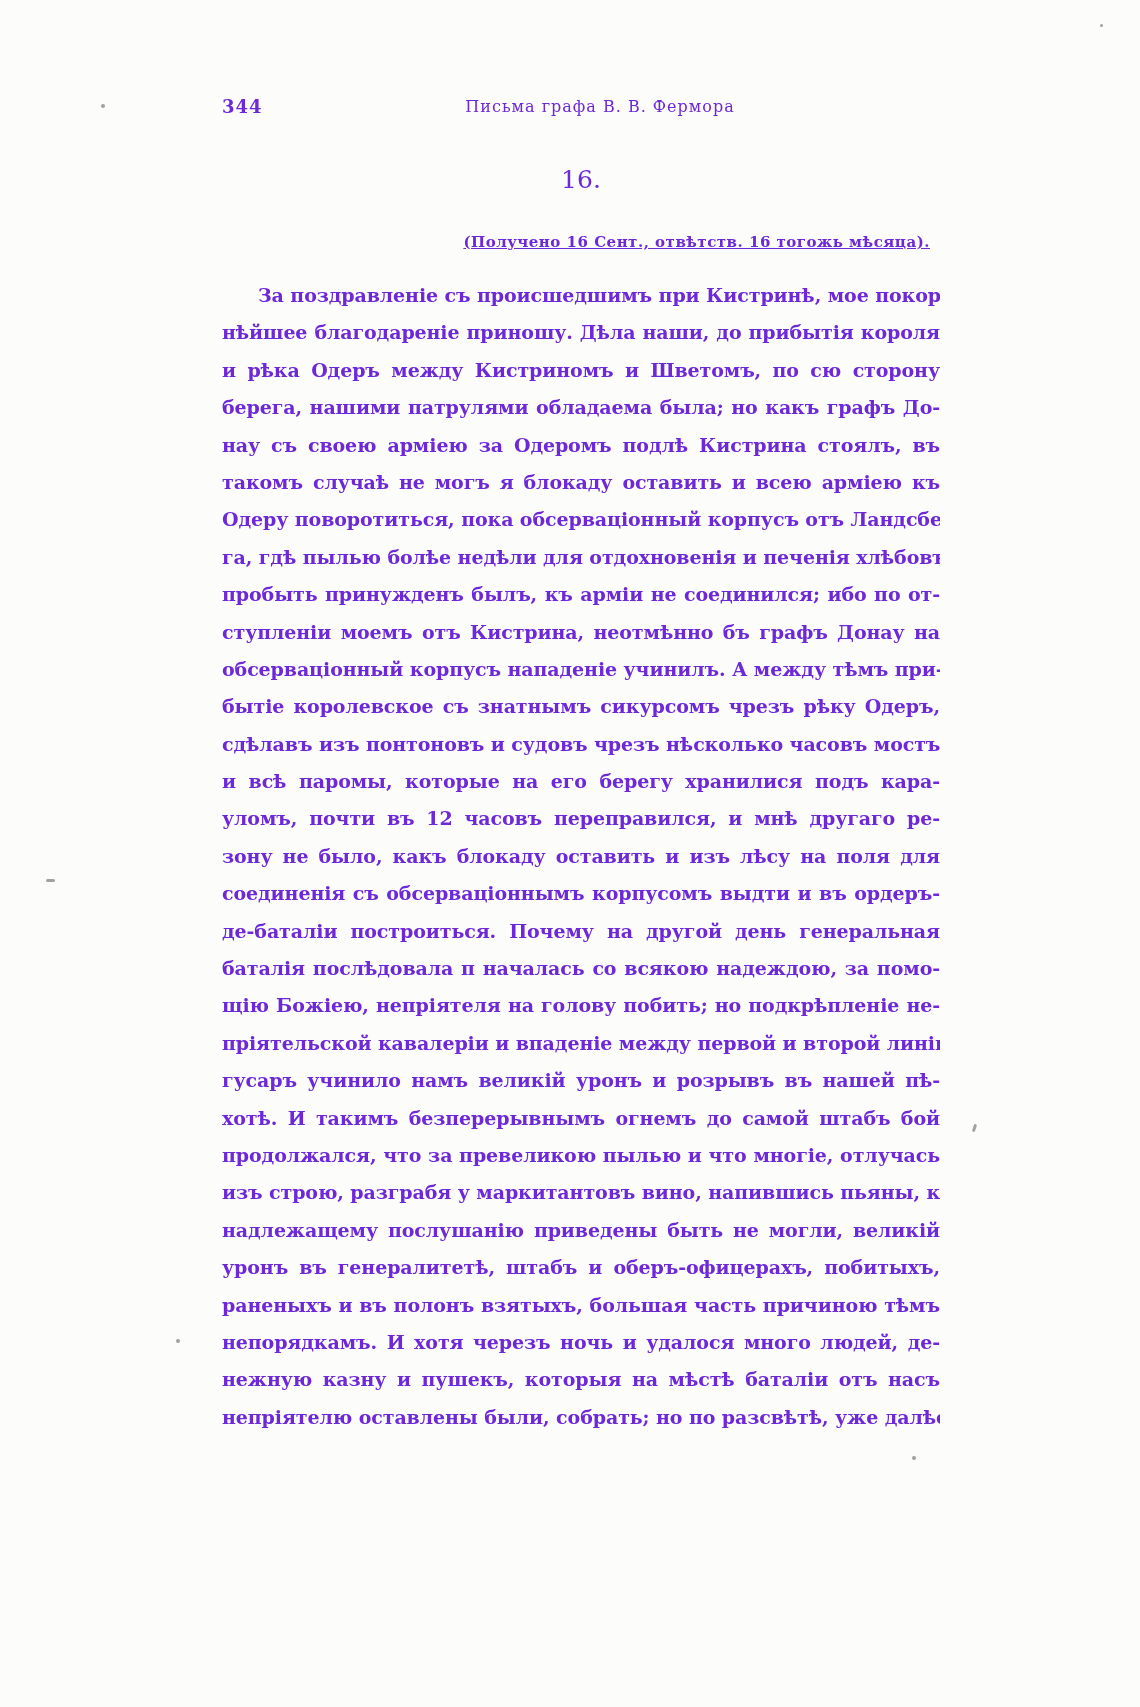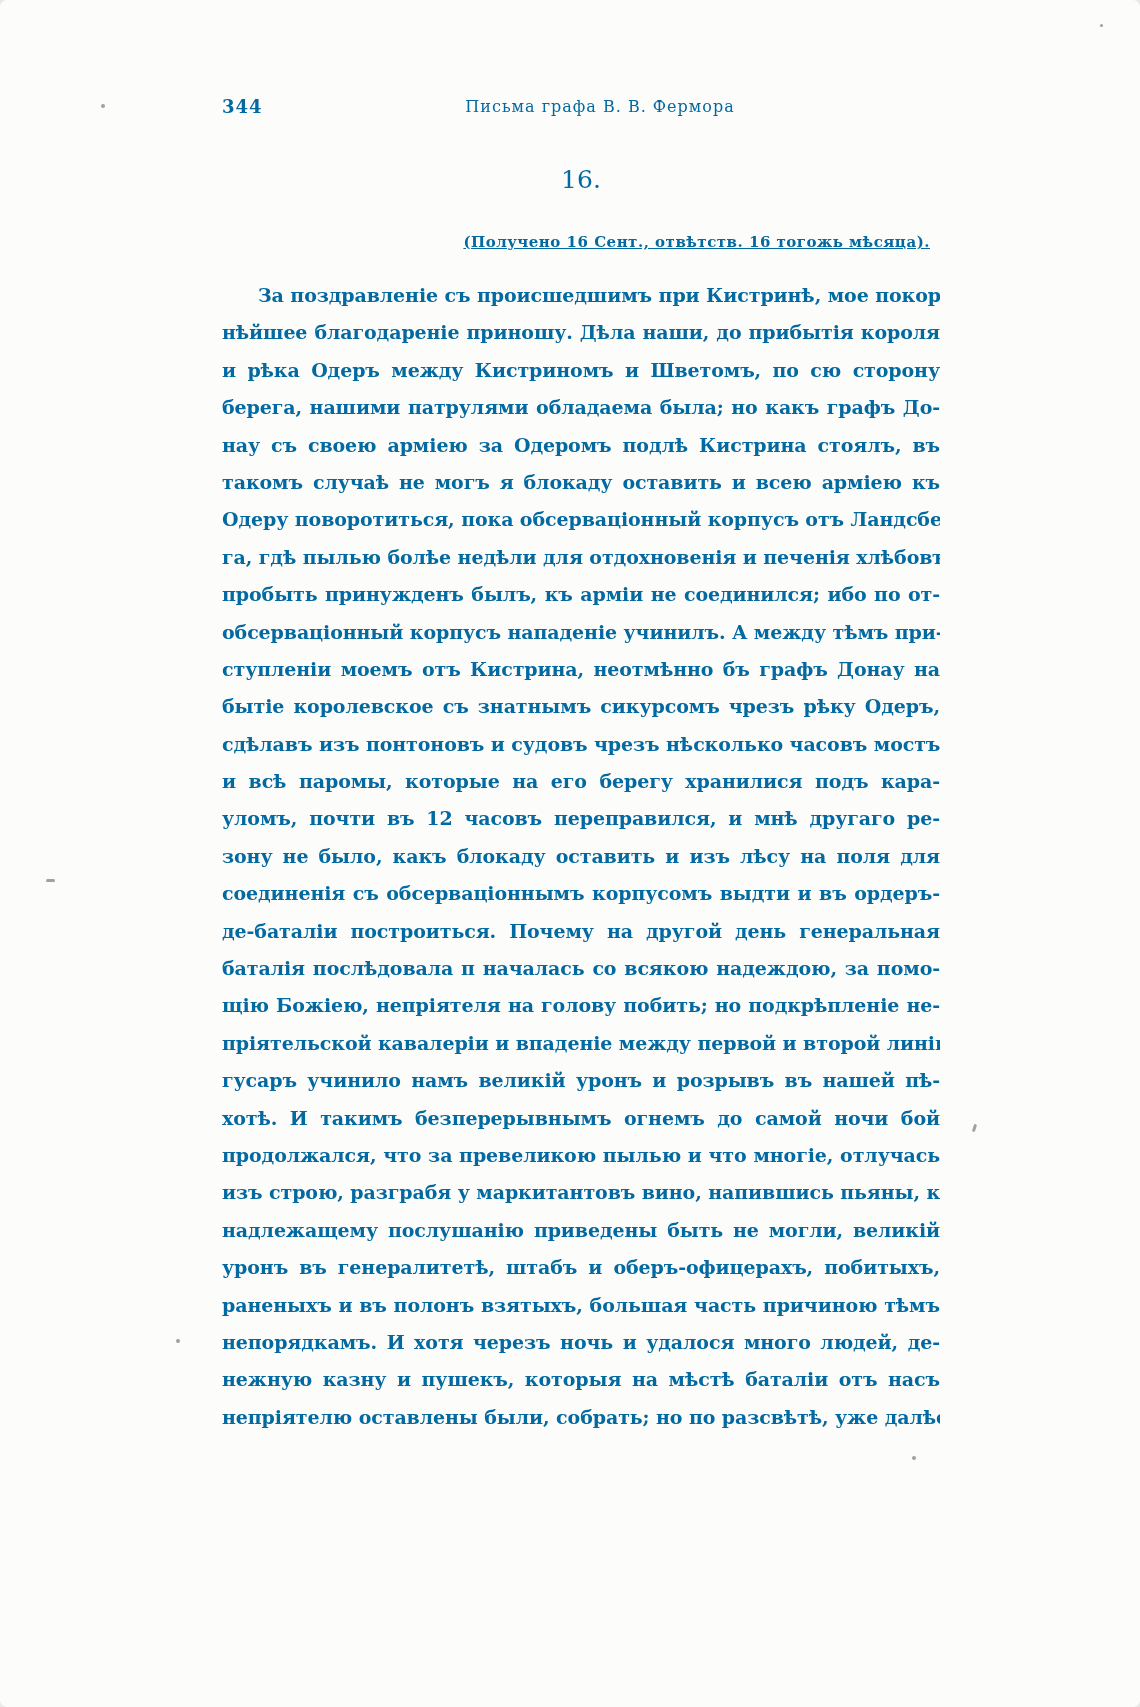--- a/index.html
+++ b/index.html
@@ -2,24 +2,23 @@
 <html><head>
 <meta charset="utf-8">
 <style>
   html, body { margin: 0; padding: 0; background: #e8e8e6; }
   .page {
     position: relative;
     width: 1140px;
     height: 1707px;
     margin: 0 auto;
     background: #fcfcfa;
-    color: #0369a1;
+    color: #6d28d9;
     font-family: "DejaVu Serif", serif;
     overflow: hidden;
-    border-radius: 7px;
   }
   .pagenum {
     position: absolute;
     left: 222px;
     top: 96px;
     font-size: 18px;
     font-weight: bold;
     letter-spacing: 1px;
   }
   .running-title {
@@ -99,34 +98,34 @@
   <div class="letter-body">
       <div class="line">За поздравленіе съ происшедшимъ при Кистринѣ, мое покор-</div>
       <div class="line">нѣйшее благодареніе приношу. Дѣла наши, до прибытія короля</div>
       <div class="line">и рѣка Одеръ между Кистриномъ и Шветомъ, по сю сторону</div>
       <div class="line">берега, нашими патрулями обладаема была; но какъ графъ До-</div>
       <div class="line">нау съ своею арміею за Одеромъ подлѣ Кистрина стоялъ, въ</div>
       <div class="line">такомъ случаѣ не могъ я блокаду оставить и всею арміею къ</div>
       <div class="line">Одеру поворотиться, пока обсерваціонный корпусъ отъ Ландсбер-</div>
       <div class="line">га, гдѣ пылью болѣе недѣли для отдохновенія и печенія хлѣбовъ</div>
       <div class="line">пробыть принужденъ былъ, къ арміи не соединился; ибо по от-</div>
+      <div class="line">ступленіи моемъ отъ Кистрина, неотмѣнно бъ графъ Донау на</div>
       <div class="line">обсерваціонный корпусъ нападеніе учинилъ. А между тѣмъ при-</div>
-      <div class="line">ступленіи моемъ отъ Кистрина, неотмѣнно бъ графъ Донау на</div>
       <div class="line">бытіе королевское съ знатнымъ сикурсомъ чрезъ рѣку Одеръ,</div>
       <div class="line">сдѣлавъ изъ понтоновъ и судовъ чрезъ нѣсколько часовъ мостъ</div>
       <div class="line">и всѣ паромы, которые на его берегу хранилися подъ кара-</div>
       <div class="line">уломъ, почти въ 12 часовъ переправился, и мнѣ другаго ре-</div>
       <div class="line">зону не было, какъ блокаду оставить и изъ лѣсу на поля для</div>
       <div class="line">соединенія съ обсерваціоннымъ корпусомъ выдти и въ ордеръ-</div>
       <div class="line">де-баталіи построиться. Почему на другой день генеральная</div>
       <div class="line">баталія послѣдовала п началась со всякою надеждою, за помо-</div>
       <div class="line">щію Божіею, непріятеля на голову побить; но подкрѣпленіе не-</div>
       <div class="line">пріятельской кавалеріи и впаденіе между первой и второй линіи</div>
       <div class="line">гусаръ учинило намъ великій уронъ и розрывъ въ нашей пѣ-</div>
-      <div class="line">хотѣ. И такимъ безперерывнымъ огнемъ до самой ночи бой</div>
+      <div class="line">хотѣ. И такимъ безперерывнымъ огнемъ до самой штабъ бой</div>
       <div class="line">продолжался, что за превеликою пылью и что многіе, отлучась</div>
       <div class="line">изъ строю, разграбя у маркитантовъ вино, напившись пьяны, къ</div>
       <div class="line">надлежащему послушанію приведены быть не могли, великій</div>
       <div class="line">уронъ въ генералитетѣ, штабъ и оберъ-офицерахъ, побитыхъ,</div>
       <div class="line">раненыхъ и въ полонъ взятыхъ, большая часть причиною тѣмъ</div>
       <div class="line">непорядкамъ. И хотя черезъ ночь и удалося много людей, де-</div>
       <div class="line">нежную казну и пушекъ, которыя на мѣстѣ баталіи отъ насъ</div>
       <div class="line">непріятелю оставлены были, собрать; но по разсвѣтѣ, уже далѣе</div>
     </div>
 

